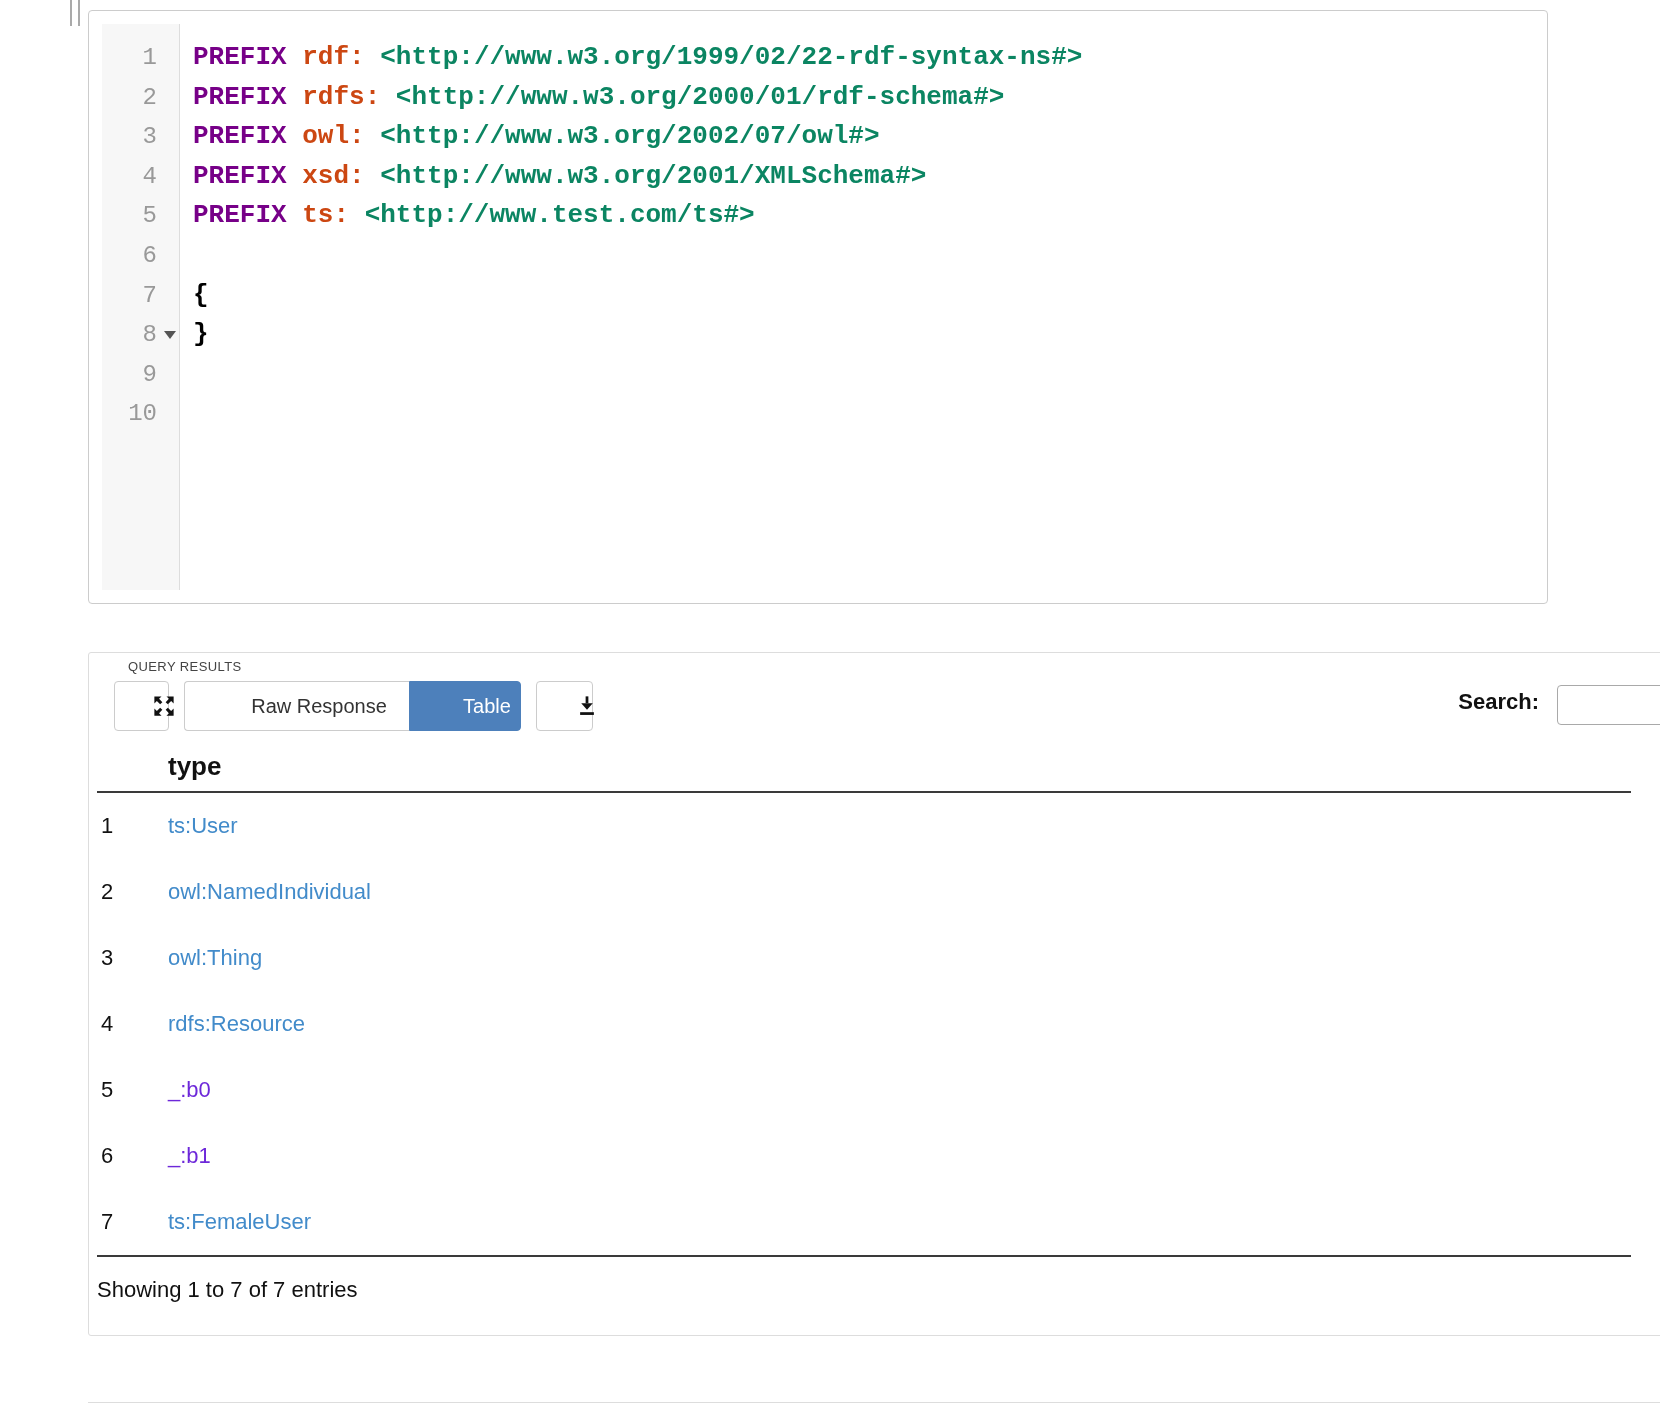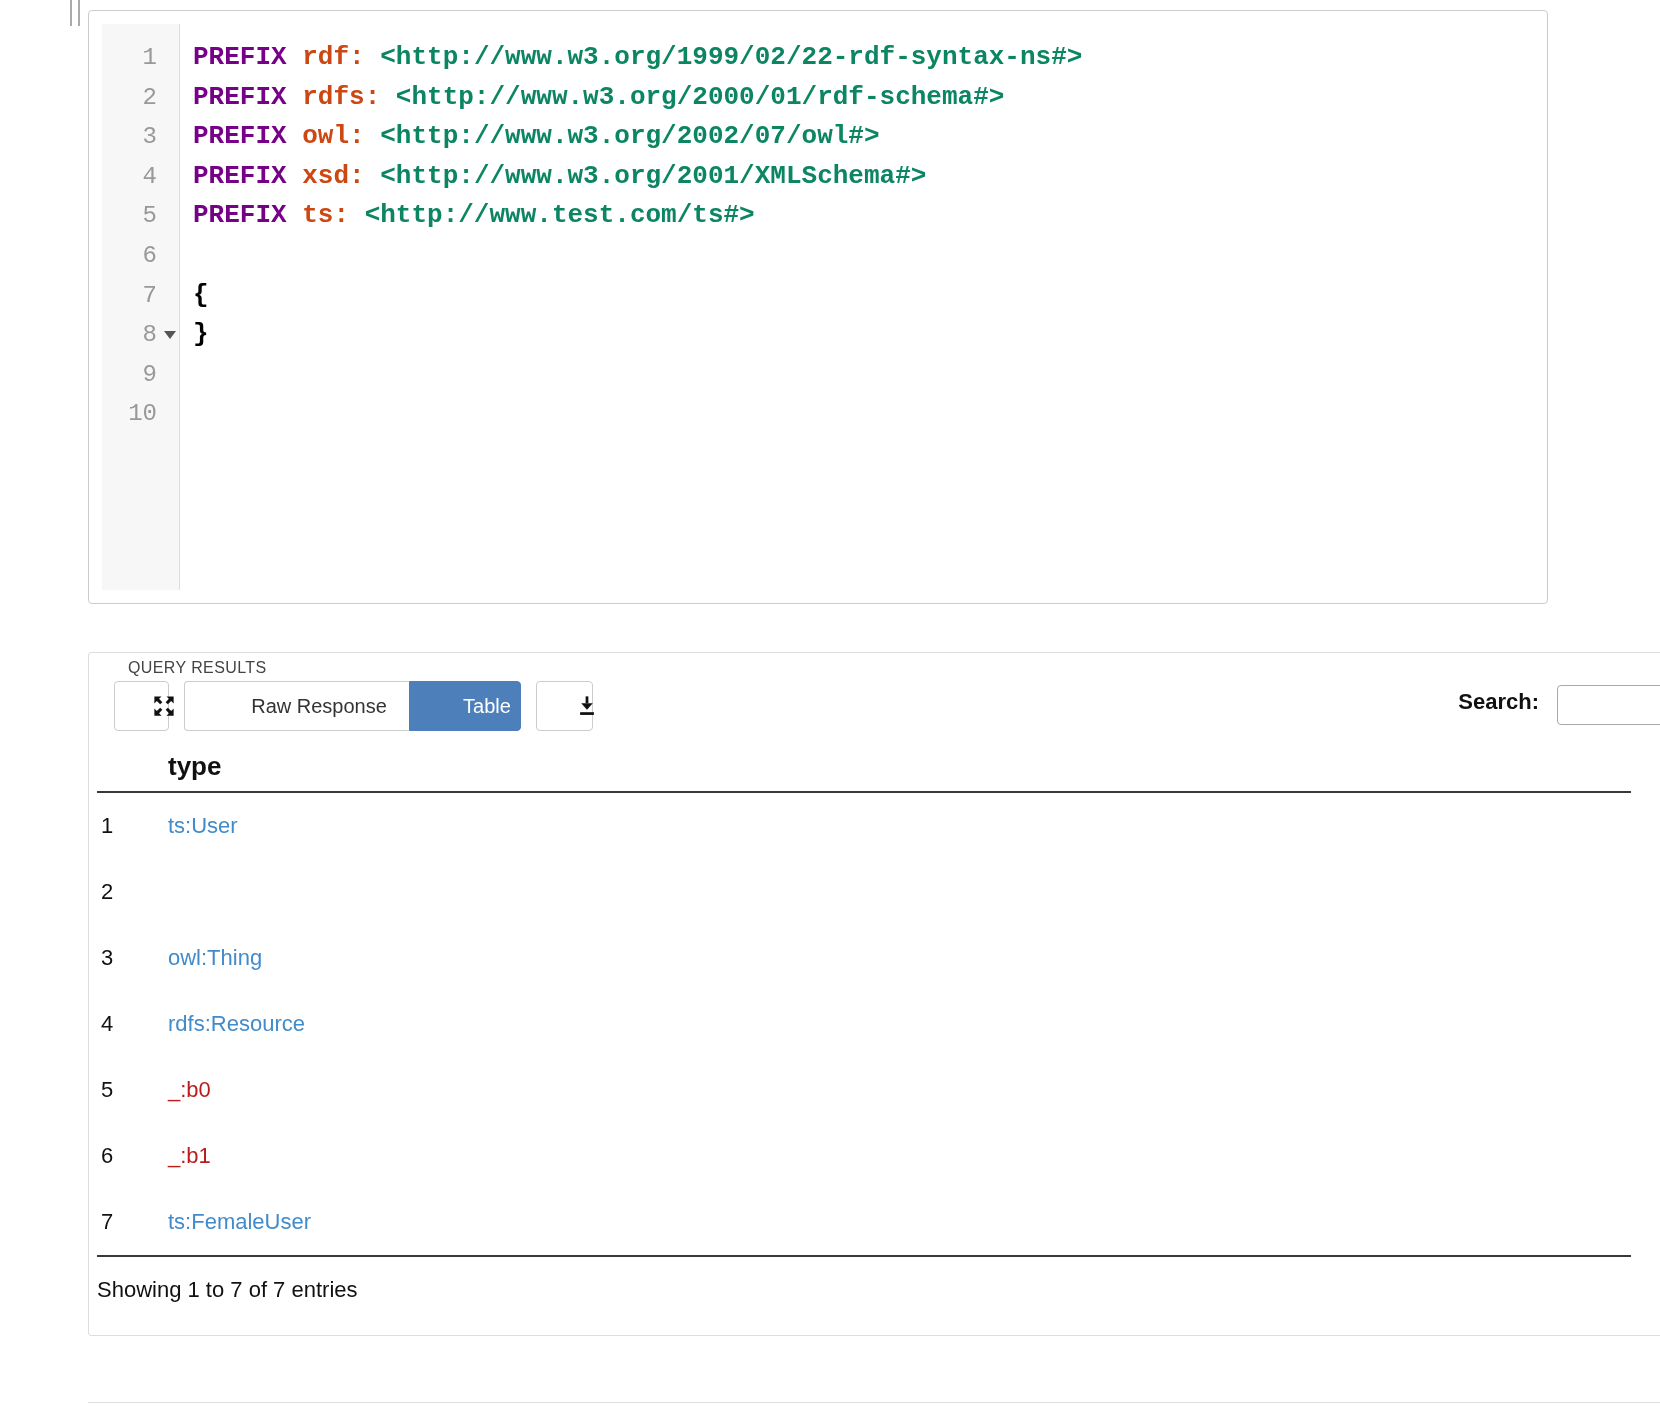--- a/index.html
+++ b/index.html
@@ -52,21 +52,21 @@
   .tok-uri{color:var(--c-uri);}
   .tok-var{color:var(--c-var);}
 
   
   .results-panel{
     position:absolute;left:88px;top:652px;width:1600px;height:684px;
     border:1px solid #ddd;border-radius:3px;background:#fff;
   }
   .results-label{
     position:absolute;left:39px;top:6px;
-    font-size:16px;color:#444;letter-spacing:.4px;
+    font-size:13px;color:#444;letter-spacing:.4px;
   }
   .btn{
     background:#fff;border:1px solid #ccc;border-radius:4px;
     font-family:"Liberation Sans",sans-serif;font-size:20px;color:#333;
     cursor:pointer;display:inline-flex;align-items:center;justify-content:center;padding-left:44px;
   }
   .icon-btn svg{display:block;}
   .fullscreen-btn{position:absolute;left:25px;top:28px;width:55px;height:50px;}
   .btn-group{position:absolute;left:95px;top:28px;display:flex;}
   .btn-raw{width:225px;height:50px;border-radius:4px 0 0 4px;border-right:none;}
@@ -92,21 +92,21 @@
   .rows{position:absolute;left:0;top:140px;right:0;}
   .trow{position:relative;height:66px;}
   .row-num{
     position:absolute;left:12px;top:0;line-height:66px;
     font-size:22px;color:#111;
   }
   .row-val{
     position:absolute;left:79px;top:0;line-height:66px;font-size:22px;
   }
   .row-val.link{color:var(--c-link);cursor:pointer;}
-  .row-val.plain{color:#b91c1c;}
+  .row-val.plain{color:#6d28d9;}
   .tbottom-line{position:absolute;left:8px;top:602px;width:1534px;height:2px;background:#3a3a3a;}
   .results-footer{
     position:absolute;left:8px;top:614px;
     font-size:22px;color:#111;line-height:46px;
   }
   .bottom-line{position:absolute;left:88px;top:1402px;width:1572px;height:1px;background:#ddd;}
 </style>
 </head>
 <body>
 
@@ -174,20 +174,21 @@
     <div class="thead">type</div>
     <div class="thead-line"></div>
 
     <div class="rows" id="result-rows">
         <div class="trow">
           <span class="row-num">1</span>
           <span class="row-val link">ts:User</span>
         </div>
         <div class="trow">
           <span class="row-num">2</span>
+          <span class="row-val link">owl:NamedIndividual</span>
         </div>
         <div class="trow">
           <span class="row-num">3</span>
           <span class="row-val link">owl:Thing</span>
         </div>
         <div class="trow">
           <span class="row-num">4</span>
           <span class="row-val link">rdfs:Resource</span>
         </div>
         <div class="trow">

